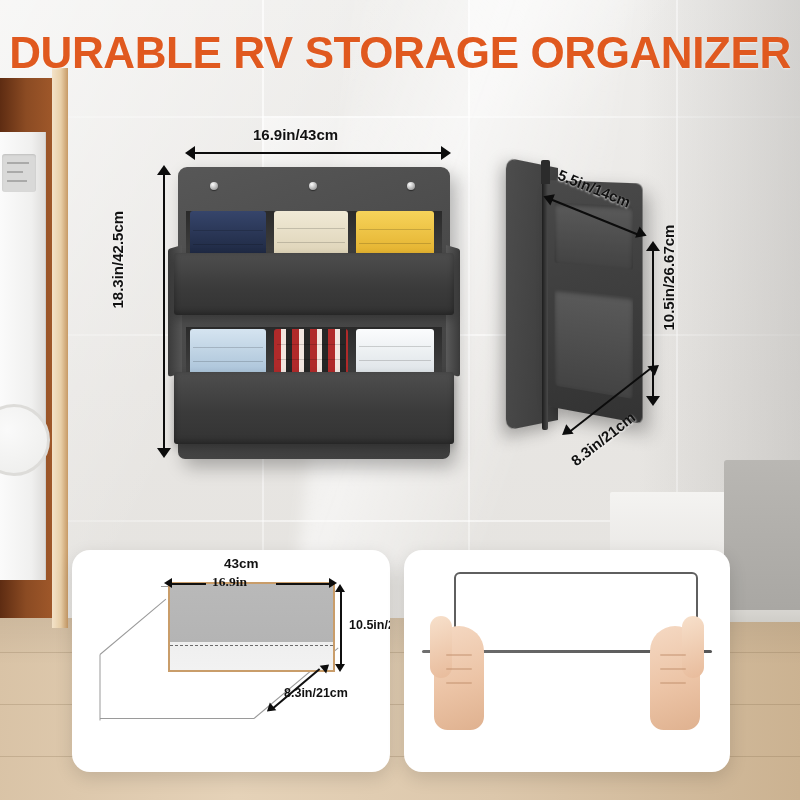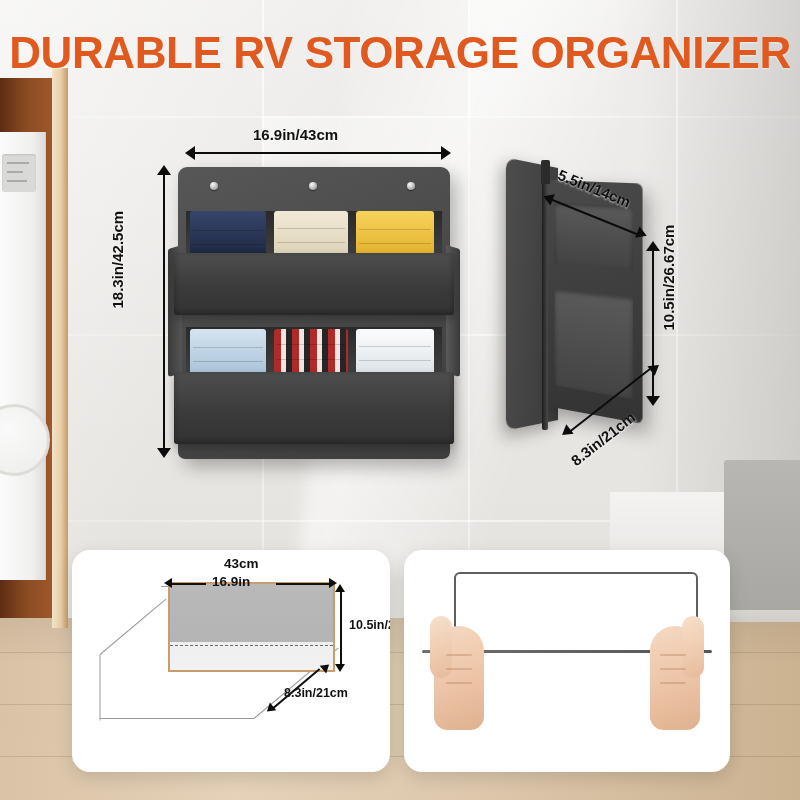--- a/index.html
+++ b/index.html
@@ -430,21 +430,21 @@
         <div class="wire-line" style="left:182px; top:168px; width:110px; transform: rotate(-40deg);"></div>
 
         <div class="wire-line" style="left:89px;  top:36px;  width:8px;  transform: rotate(0deg);"></div>
       </div>
 
       <div class="box-front">
         <div class="box-front-dash"></div>
       </div>
 
       <div class="dimtxt" style="left:142px; top:6px;margin-left:10px;">43cm</div>
-      <div class="dimtxt" style="left:140px; top:24px;">16.9in</div>
+      <div class="dimtxt" style="left:140px; top:24px;font-family:Liberation Serif, serif;">16.9in</div>
       <div class="ann-line" style="left:98px; top:33px; width:36px; height:1.6px;"></div>
       <div class="ann-line" style="left:204px; top:33px; width:58px; height:1.6px;"></div>
       <div class="arrowhead" style="left:92px;  top:28px; border-top:5px solid transparent; border-bottom:5px solid transparent; border-right:8px solid #0c0c0c;"></div>
       <div class="arrowhead" style="left:257px; top:28px; border-top:5px solid transparent; border-bottom:5px solid transparent; border-left:8px solid #0c0c0c;"></div>
 
       <div class="dimtxt sm" style="left:277px; top:68px;">10.5in/26.67cm</div>
       <div class="ann-line" style="left:268px; top:40px; width:1.6px; height:76px;"></div>
       <div class="arrowhead" style="left:263px; top:34px; border-left:5px solid transparent; border-right:5px solid transparent; border-bottom:8px solid #0c0c0c;"></div>
       <div class="arrowhead" style="left:263px; top:114px; border-left:5px solid transparent; border-right:5px solid transparent; border-top:8px solid #0c0c0c;"></div>
 

